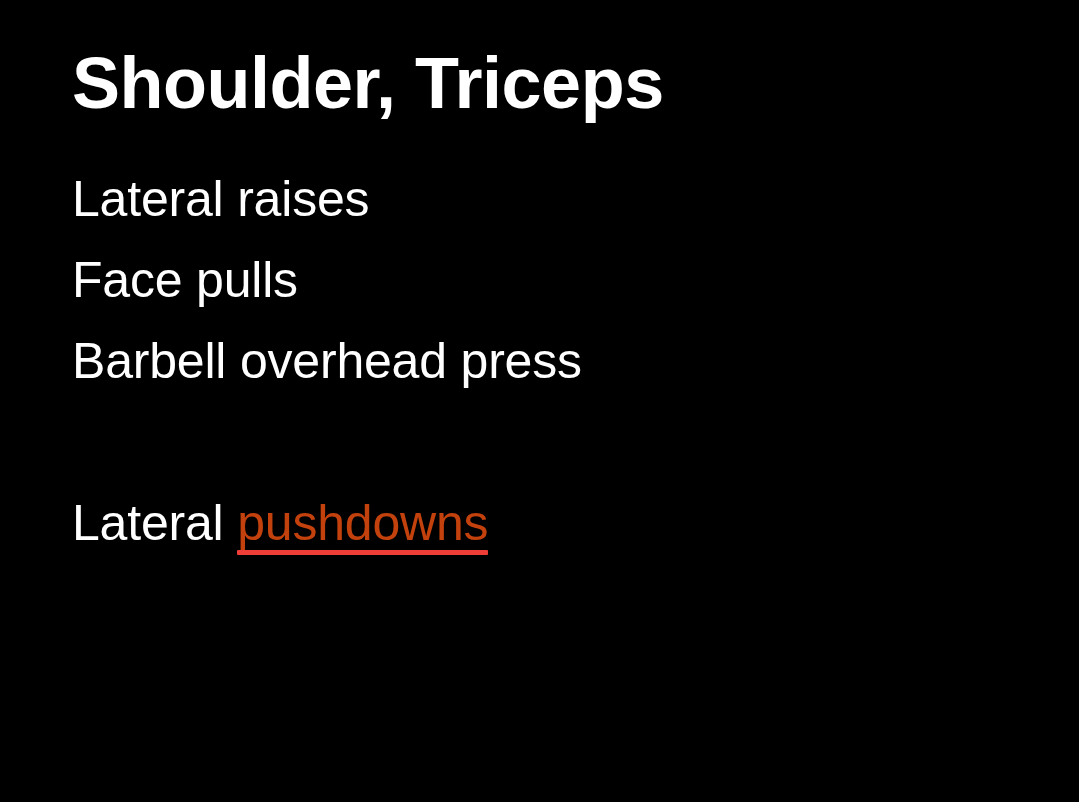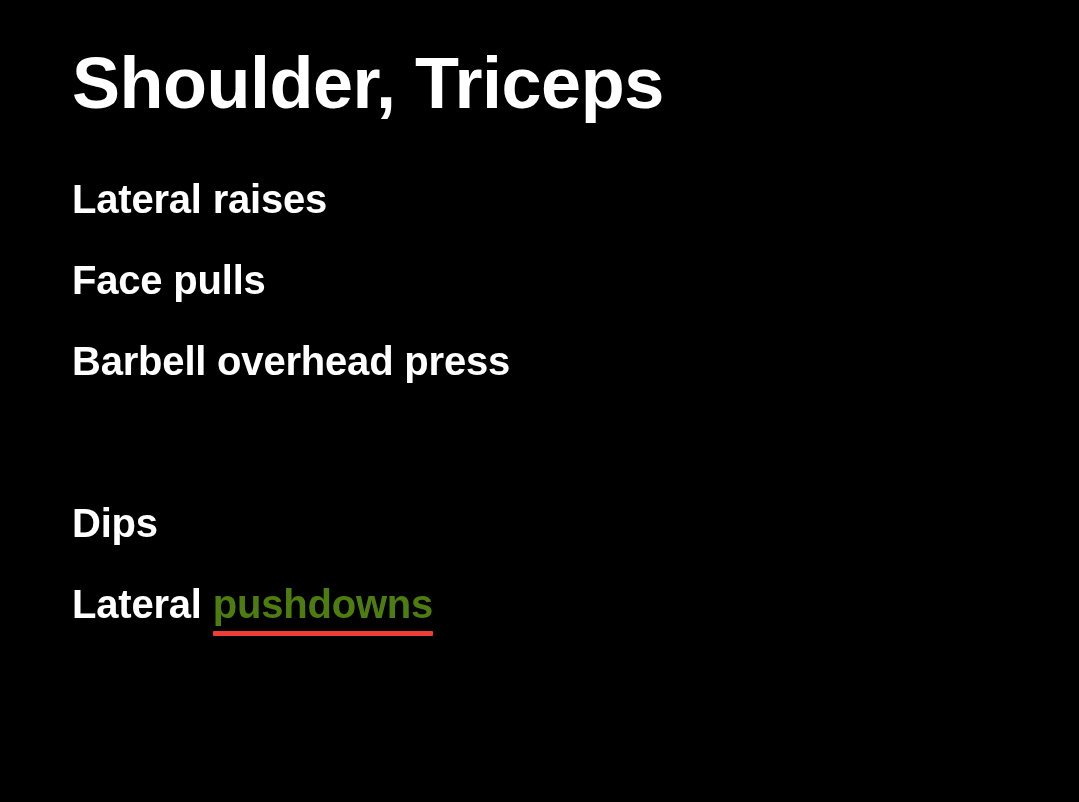--- a/index.html
+++ b/index.html
@@ -50,43 +50,43 @@
     list-style: none;
   }
 
   .note-group {
     margin: 0;
     padding: 0;
     list-style: none;
   }
 
   .note-line {
-    font-size: 40px;
-    font-weight: 700;
+    font-size: 50px;
+    font-weight: 400;
     line-height: 81px;
     color: #ffffff;
     letter-spacing: -0.2px;
     white-space: pre;
     min-height: 81px;
   }
 
   .note-line.first-line {
     margin-top: 40px;
   }
 
   .note-line.blank-line {
     height: 81px;
     min-height: 81px;
   }
 
   
   .misspelled {
     position: relative;
     display: inline-block;
-    color: #4d7c0f;
+    color: #c2410c;
   }
 
   .misspelled::after {
     content: "";
     position: absolute;
     left: 0;
     right: 0;
     bottom: 9px;
     height: 5px;
     background: #ef3d38;
@@ -106,21 +106,20 @@
 
       <div class="note-group">
         <div class="note-line first-line">Lateral raises</div>
         <div class="note-line">Face pulls</div>
         <div class="note-line">Barbell overhead press</div>
       </div>
 
       <div class="note-line blank-line"></div>
 
       <div class="note-group">
-        <div class="note-line">Dips</div>
 
         <div class="note-line"><span>Lateral </span><span class="misspelled">pushdowns</span></div>
 
       </div>
 
     </div>
   </div>
 </div>
 
 </body></html>

